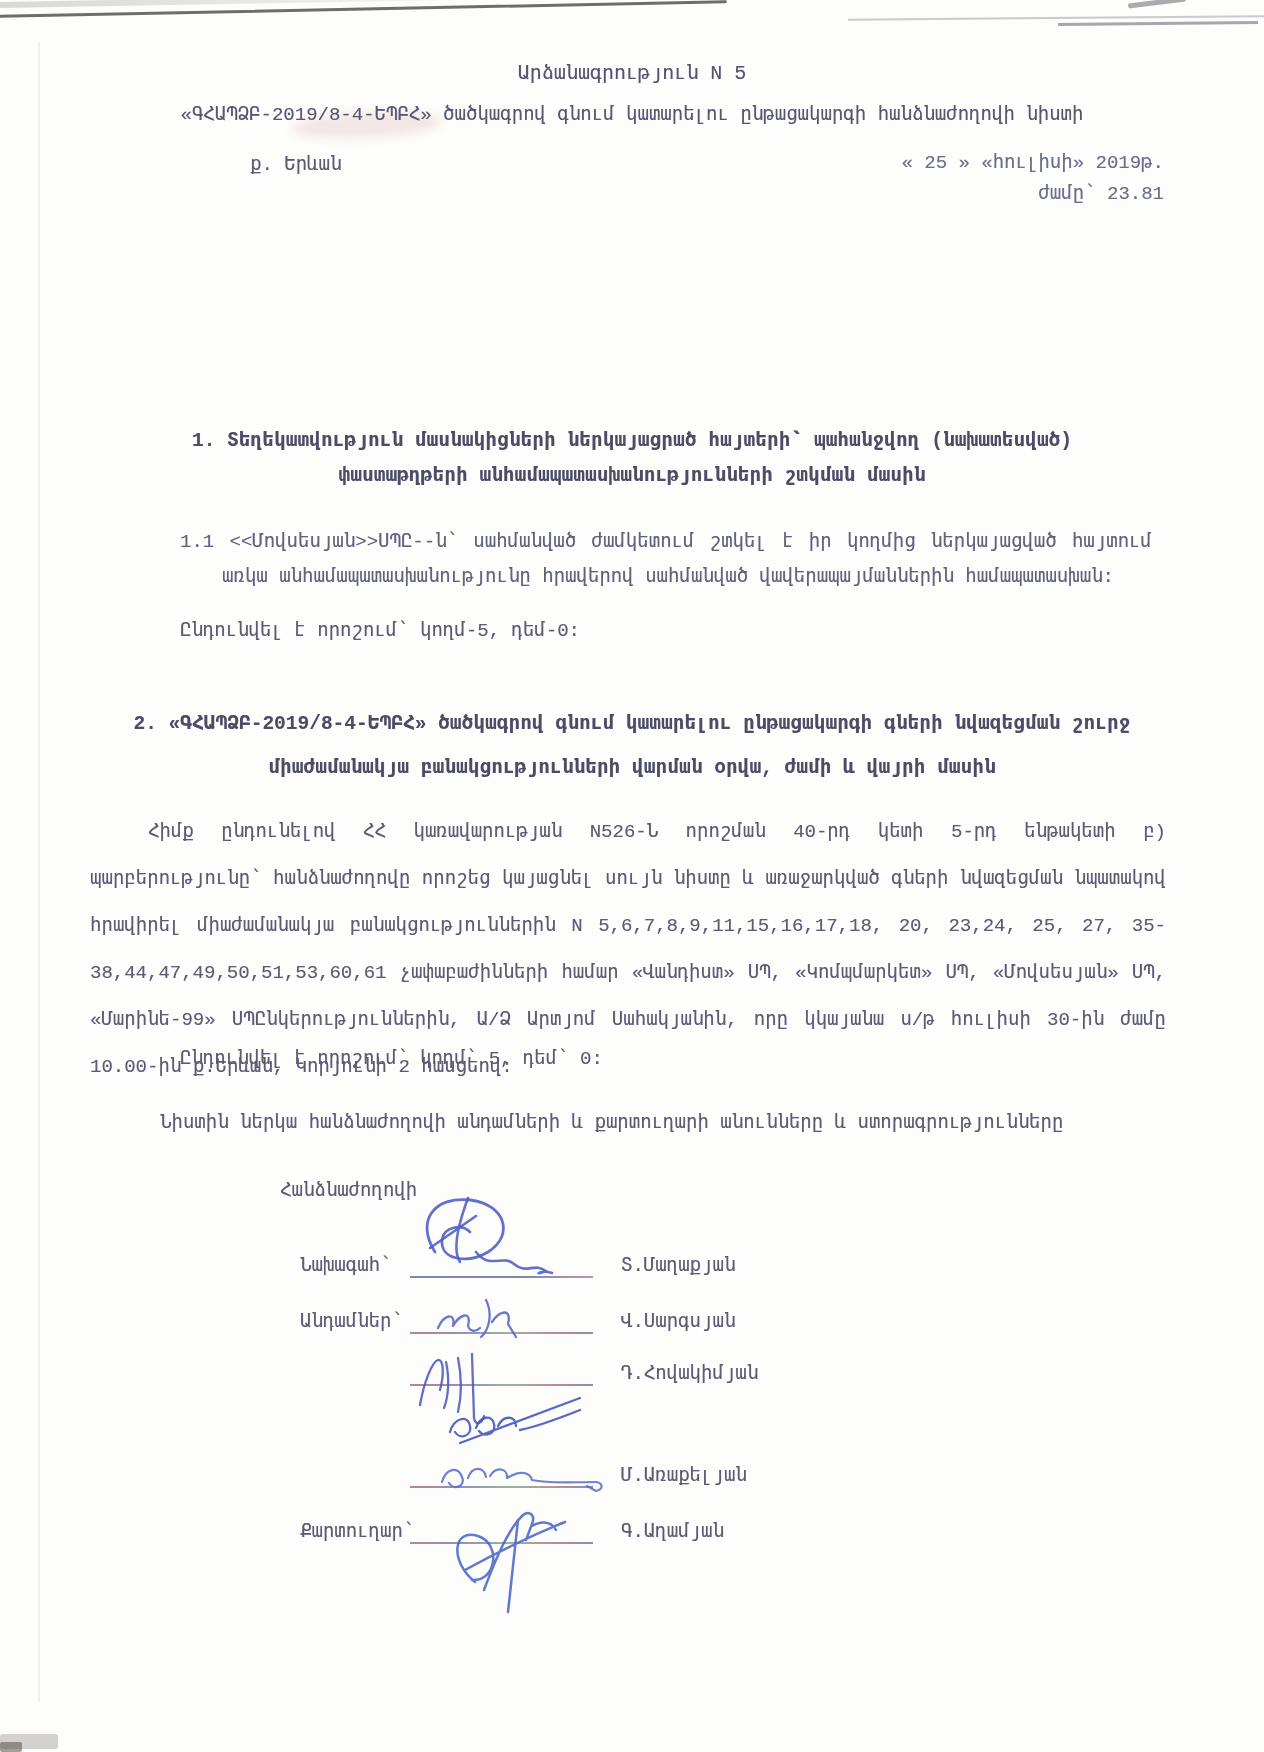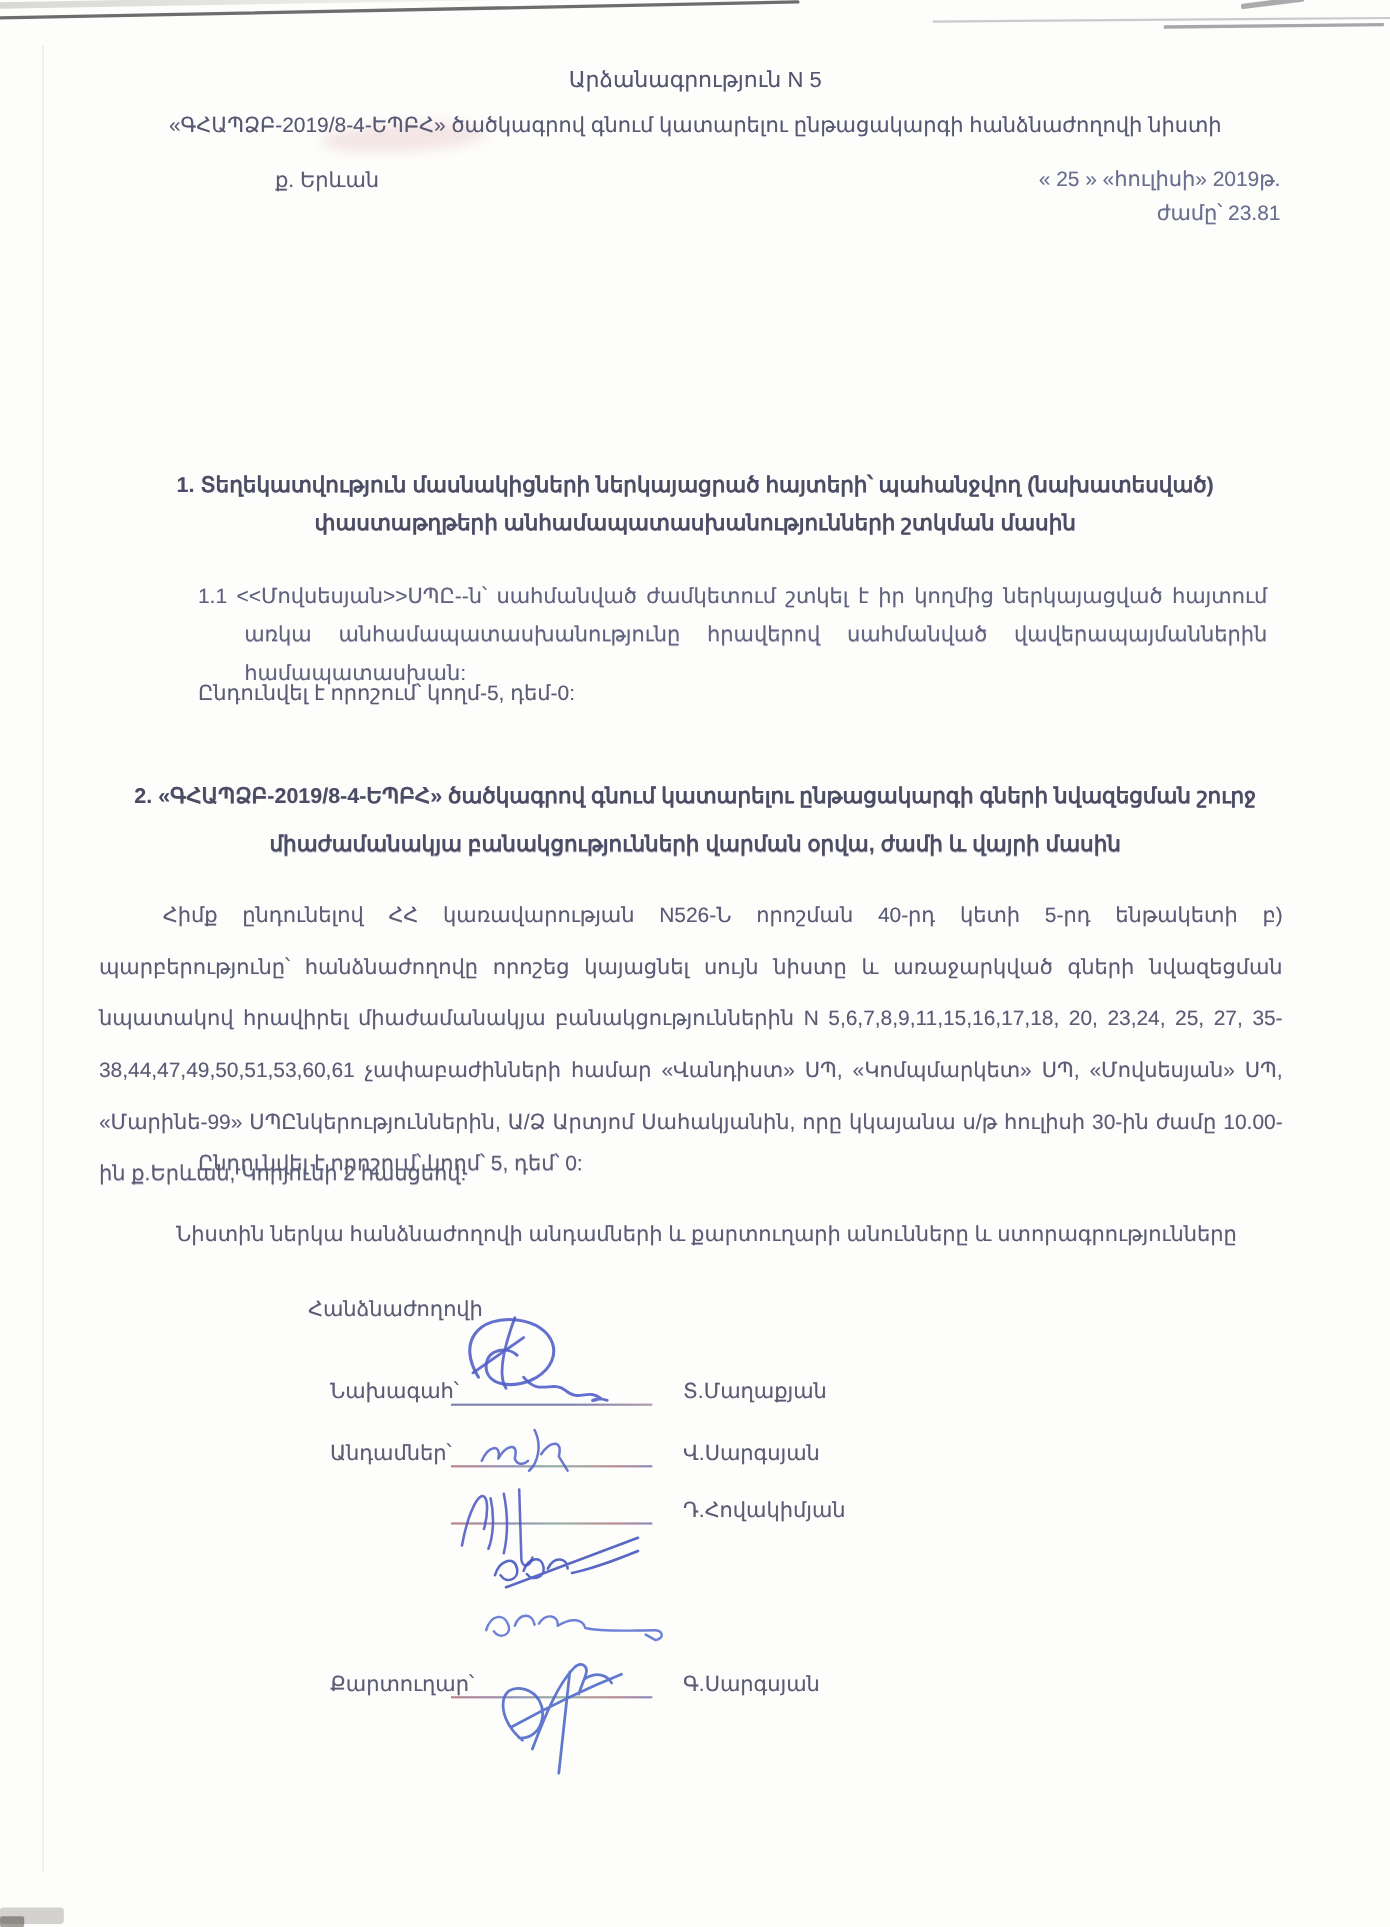--- a/index.html
+++ b/index.html
@@ -1,18 +1,18 @@
 <!DOCTYPE html>
 <html><head>
 <meta charset="utf-8">
 <style>
   html,body{margin:0;padding:0;background:#ffffff;}
   .page{
     position:relative;width:1264px;height:1752px;background:#fdfdfb;
-    font-family:Liberation Sans, sans-serif;
+    font-family:Liberation Mono, monospace;
     color:#5b5c74;font-size:19px;overflow:hidden;
     text-shadow:0.2px 0.2px 0.5px rgba(100,95,145,.38);
   }
   
   .art{position:absolute;pointer-events:none;}
   .art-topband{left:0;top:2px;width:620px;height:6px;background:linear-gradient(to right,rgba(130,130,130,.30),rgba(190,190,190,0));transform:rotate(-1deg);transform-origin:left top;}
   .art-topline{left:-8px;top:15px;width:735px;height:2.6px;background:rgba(60,60,62,.75);transform:rotate(-1.15deg);transform-origin:left top;border-radius:2px;}
   .art-topright{left:848px;top:17px;width:416px;height:2px;background:rgba(140,140,152,.45);transform:rotate(-0.45deg);}
   .art-toprightdark{left:1058px;top:22px;width:200px;height:2.6px;background:rgba(95,95,108,.55);transform:rotate(-0.6deg);}
   .art-cornermark{left:1128px;top:0;width:58px;height:5px;background:rgba(70,70,80,.45);transform:rotate(-7deg);border-radius:2px;}
@@ -99,24 +99,29 @@
   <div class="sig-row r2">
     <span class="sig-role">Անդամներ՝</span>
     <span class="sig-line"></span>
     <span class="sig-name">Վ.Սարգսյան</span>
   </div>
   <div class="sig-row r3">
     <span class="sig-role"></span>
     <span class="sig-line"></span>
     <span class="sig-name">Դ.Հովակիմյան</span>
   </div>
+  <div class="sig-row r5">
+    <span class="sig-role"></span>
+    <span class="sig-line"></span>
+    <span class="sig-name">Մ.Առաքելյան</span>
+  </div>
   <div class="sig-row r6">
     <span class="sig-role">Քարտուղար՝</span>
     <span class="sig-line"></span>
-    <span class="sig-name">Գ.Սարգսյան</span>
+    <span class="sig-name">Գ.Աղամյան</span>
   </div>
 
   <svg class="sig-overlay" viewBox="0 0 620 430">
     <path stroke="#4e5cc6" stroke-width="2.8" d="M 55 62 C 35 30, 55 6, 90 10 C 125 14, 135 45, 108 62 C 88 74, 60 70, 62 50 C 64 36, 82 34, 90 42"></path>
     <path stroke="#4e5cc6" stroke-width="2.6" d="M 88 8 C 78 35, 72 60, 80 72 M 50 58 L 96 26 M 96 62 C 110 80, 122 64, 134 74 C 147 85, 154 72, 166 81 C 152 87, 160 79, 172 83"></path>
     <path stroke="#5565c8" stroke-width="2.3" d="M 58 138 C 64 124, 76 122, 73 136 C 80 124, 92 120, 88 136 C 90 142, 96 142, 100 138 M 106 110 C 113 124, 109 140, 101 147 M 112 132 C 120 120, 132 118, 128 134 L 136 147"></path>
     <path stroke="#4c5ac2" stroke-width="2.3" d="M 40 215 C 44 192, 52 172, 58 170 C 64 169, 64 185, 60 200 M 66 172 C 70 190, 68 208, 64 218 M 78 168 C 82 188, 82 205, 78 222 M 92 164 L 94 228 C 95 236, 102 234, 104 226"></path>
     <path stroke="#4353bd" stroke-width="2.3" d="M 70 242 C 74 228, 88 224, 90 236 C 92 246, 80 250, 75 242 M 96 238 C 100 226, 112 224, 114 234 C 116 244, 104 248, 99 241 M 118 236 C 124 224, 136 226, 136 236 M 140 240 C 160 236, 180 228, 200 220 M 80 253 L 200 208"></path>
     <path stroke="#5a6fd2" stroke-width="2.2" d="M 62 292 C 66 278, 78 276, 82 287 C 86 296, 74 301, 69 293 M 88 288 C 92 276, 104 276, 106 287 M 110 286 C 116 276, 128 278, 127 288 C 140 280, 150 282, 152 290 C 170 294, 195 292, 215 292 C 222 292, 225 299, 216 301 L 207 296"></path>
     <path stroke="#4a66c8" stroke-width="2.5" d="M 95 392 C 70 372, 72 338, 98 346 C 122 354, 116 392, 92 390 M 104 400 C 116 368, 128 340, 142 326 C 148 320, 156 324, 152 334 L 146 350 M 152 336 C 162 330, 172 332, 176 340 M 85 380 C 125 358, 160 342, 185 332 M 138 330 L 128 422"></path>

